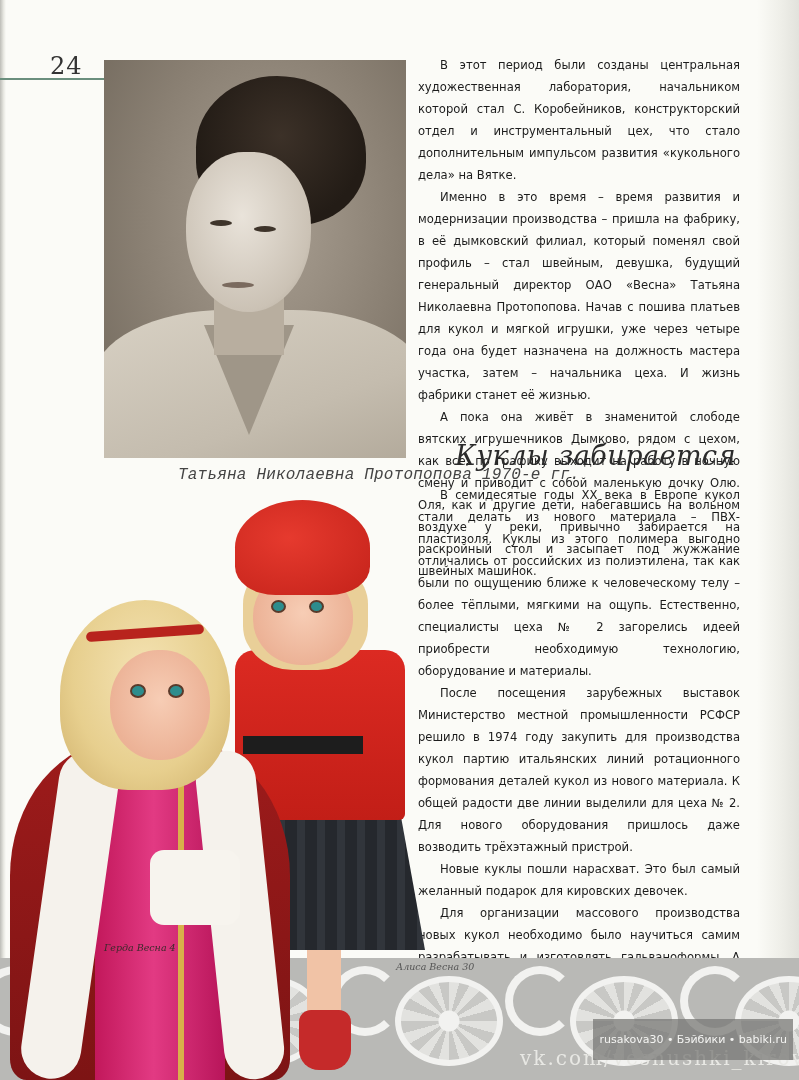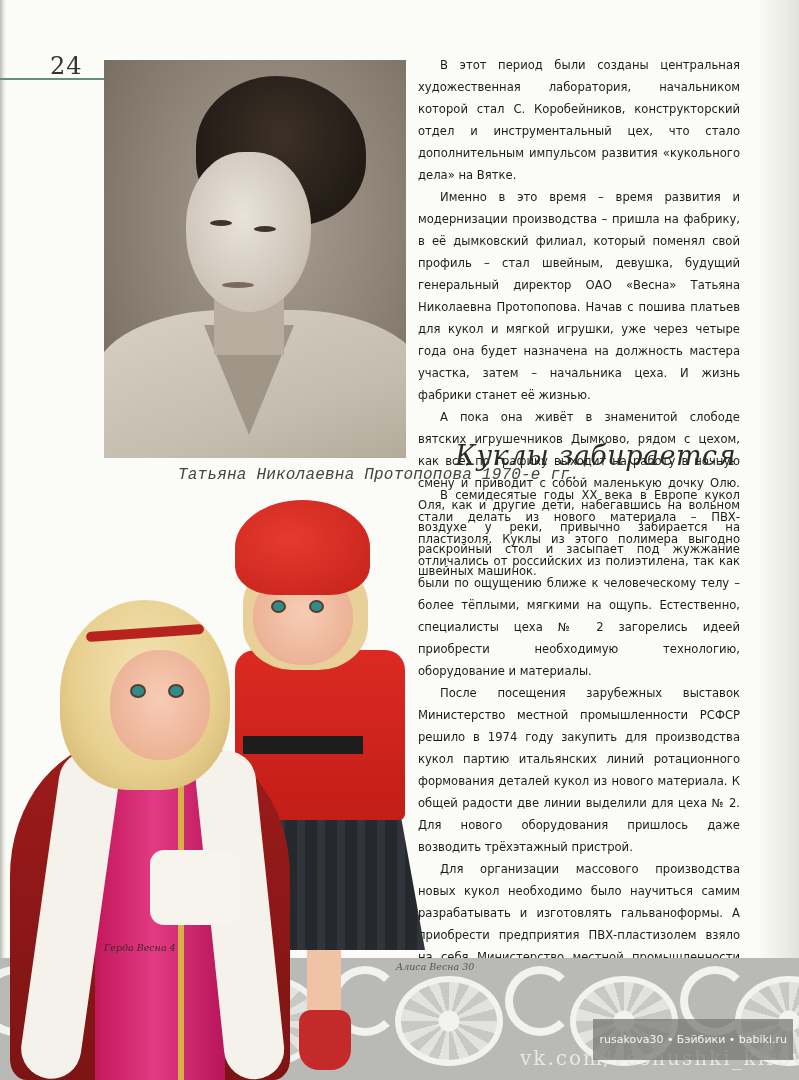--- a/index.html
+++ b/index.html
@@ -209,20 +209,21 @@
   <p>В этот период были созданы центральная художественная лаборатория, начальником которой стал С. Коробейников, конструкторский отдел и инструментальный цех, что стало дополнительным импульсом развития «кукольного дела» на Вятке.</p>
   <p>Именно в это время – время развития и модернизации производства – пришла на фабрику, в её дымковский филиал, который поменял свой профиль – стал швейным, девушка, будущий генеральный директор ОАО «Весна» Татьяна Николаевна Протопопова. Начав с пошива платьев для кукол и мягкой игрушки, уже через четыре года она будет назначена на должность мастера участка, затем – начальника цеха. И жизнь фабрики станет её жизнью.</p>
   <p>А пока она живёт в знаменитой слободе вятских игрушечников Дымково, рядом с цехом, как все, по графику выходит на работу в ночную смену и приводит с собой маленькую дочку Олю. Оля, как и другие дети, набегавшись на вольном воздухе у реки, привычно забирается на раскройный стол и засыпает под жужжание швейных машинок.</p>
 </div>
 
 <div class="section-heading">Куклы забирается</div>
 
 <div class="text-col col-bottom">
   <p>В семидесятые годы XX века в Европе кукол стали делать из нового материала – ПВХ-пластизоля. Куклы из этого полимера выгодно отличались от российских из полиэтилена, так как были по ощущению ближе к человеческому телу – более тёплыми, мягкими на ощупь. Естественно, специалисты цеха № 2 загорелись идеей приобрести необходимую технологию, оборудование и материалы.</p>
   <p>После посещения зарубежных выставок Министерство местной промышленности РСФСР решило в 1974 году закупить для производства кукол партию итальянских линий ротационного формования деталей кукол из нового материала. К общей радости две линии выделили для цеха № 2. Для нового оборудования пришлось даже возводить трёхэтажный пристрой.</p>
+  <p>Новые куклы пошли нарасхват. Это был самый желанный подарок для кировских девочек.</p>
   <p>Для организации массового производства новых кукол необходимо было научиться самим разрабатывать и изготовлять гальваноформы. А приобрести предприятия ПВХ-пластизолем взяло на себя Министерство местной промышленности РСФСР.</p>
 </div>
 
 <div class="lace-band">
   <div class="swirl" style="left:-20px"></div>
   <div class="motif" style="left:40px"></div>
   <div class="swirl" style="left:150px"></div>
   <div class="motif" style="left:215px"></div>
   <div class="swirl" style="left:330px"></div>
   <div class="motif" style="left:395px"></div>

